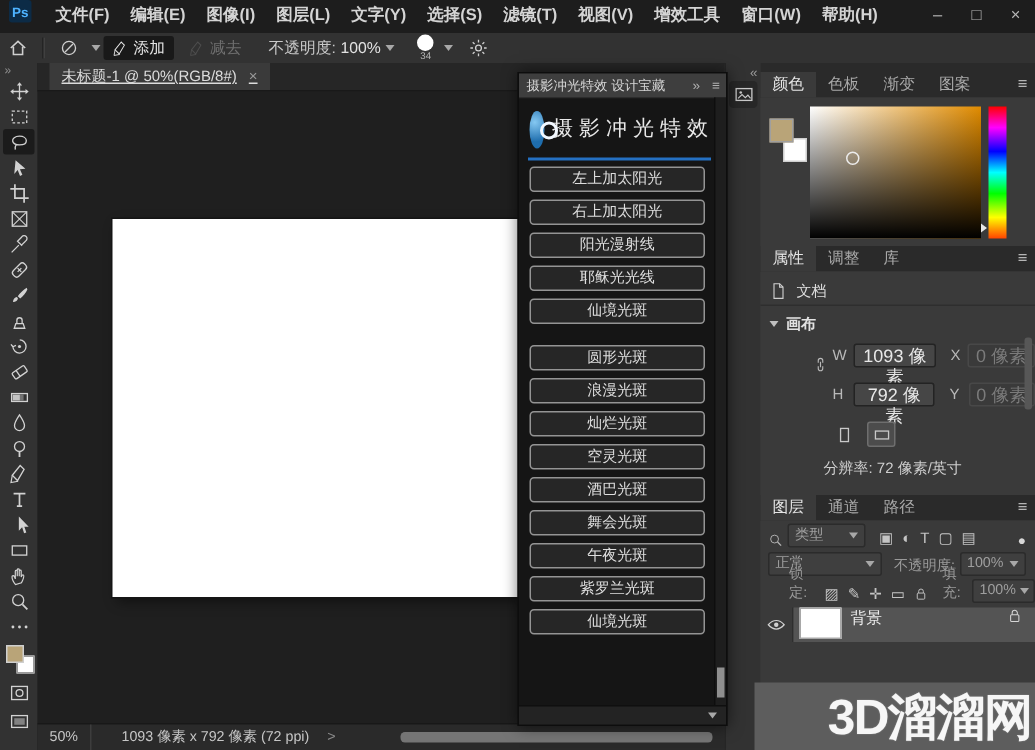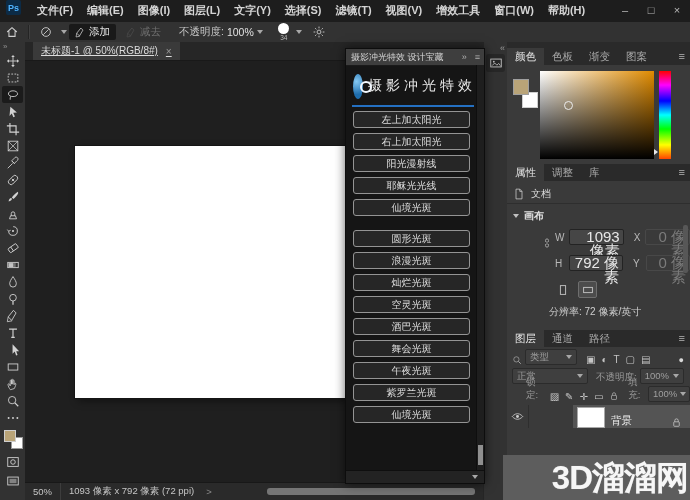--- a/index.html
+++ b/index.html
@@ -38,21 +38,21 @@
   #swatch-bg{position:absolute;left:8px;top:8px;width:10px;height:10px;background:#fff;border:1px solid #9a9a9a;}
   #swatch-fg{position:absolute;left:1px;top:1px;width:10px;height:10px;border:1px solid #cfcfcf;}
   
   #docarea{position:absolute;left:25px;top:42px;width:458px;bottom:0;background:#1f1f1f;}
   #doctabbar{position:absolute;left:0;top:0;right:0;height:18px;background:#262626;border-bottom:1px solid #191919;}
   #doctab{position:absolute;left:8px;top:0;height:18px;background:#3a3a3a;display:flex;align-items:center;padding:0 8px;font-size:10px;color:#dcdcdc;text-decoration:underline;}
   #doctab .x{margin-left:8px;color:#9a9a9a;font-size:10px;}
   #canvas{position:absolute;left:50px;top:104px;width:272px;height:252px;background:#ffffff;box-shadow:0 0 0 1px #151515,3px 3px 8px rgba(0,0,0,.45);}
   #statusbar{position:absolute;left:0;bottom:0;right:0;height:17px;background:#2a2a2a;border-top:1px solid #181818;display:flex;align-items:center;font-size:9.5px;color:#c6c6c6;}
   #status-zoom{padding:0 8px 0 8px;border-right:1px solid #3d3d3d;height:100%;display:flex;align-items:center;}
-  #status-info{padding:0 8px;}
+  #status-info{padding:0 8px;margin-left:12px;}
   #status-arrow{color:#8a8a8a;margin-left:4px;}
   #hscroll{position:absolute;left:242px;top:5px;width:208px;height:7px;background:#757575;border-radius:3px;}
   
   #fxpanel{position:absolute;left:345px;top:48px;width:138px;height:434px;background:#151515;box-shadow:0 0 10px rgba(0,0,0,.6);border:1px solid #0d0d0d;z-index:5;}
   #fxheader{position:absolute;left:0;top:0;right:0;height:16px;background:#3e3e3e;border-bottom:1px solid #1a1a1a;display:flex;align-items:center;}
   #fxheader .t{flex:1;font-size:9px;color:#d6d6d6;padding-left:5px;white-space:nowrap;overflow:hidden;}
   #fxheader .g{color:#b0b0b0;font-size:9px;padding:0 4px;}
   #fxlogo-row{position:absolute;left:0;top:20px;right:8px;height:34px;display:flex;align-items:center;}
   #fxlogo{width:25px;height:25px;border-radius:50%;background:radial-gradient(circle at 35% 30%,#85c8f2,#1e6dad 70%);margin:0 5px 0 7px;position:relative;}
   #fxlogo:after{content:"";position:absolute;left:7px;top:7px;width:8px;height:8px;border:2px solid #f2f8ff;border-radius:50%;}
@@ -83,34 +83,34 @@
   #cp-field{position:absolute;left:33px;top:6px;width:114px;height:88px;
             background:linear-gradient(to top,#000,rgba(0,0,0,0)),linear-gradient(to right,#ffffff,#e08b00);}
   #cp-cursor{position:absolute;left:24px;top:30px;width:7px;height:7px;border:1.5px solid #ececec;border-radius:50%;}
   #cp-hue{position:absolute;left:152px;top:6px;width:12px;height:88px;
           background:linear-gradient(to bottom,#ff0000,#ff00ff 16%,#0000ff 34%,#00ffff 50%,#00ff00 66%,#ffff00 84%,#ff4400 100%);}
   #cp-hue-marker{position:absolute;left:147px;top:84px;width:0;height:0;border-top:3px solid transparent;border-bottom:3px solid transparent;border-left:4px solid #e8e8e8;}
   
   #propbody{position:absolute;left:0;right:0;top:139px;height:149px;background:#3a3a3a;}
   .prow{position:absolute;left:0;right:0;display:flex;align-items:center;}
   .plabel{font-size:10px;color:#b9b9b9;}
-  .pin{display:inline-block;height:14px;line-height:14px;background:#464646;border:1px solid #232323;border-radius:2px;font-size:15px;color:#e8e8e8;padding:0 3px;text-align:right;}
+  .pin{display:inline-block;height:14px;line-height:14px;background:#464646;border:1px solid #232323;border-radius:2px;font-size:12px;color:#e8e8e8;padding:0 3px;text-align:center;}
   .pin.dis{background:transparent;border-color:#484848;color:#7b7b7b;}
   #prop-scroll{position:absolute;right:2px;top:44px;width:5px;height:48px;background:#575757;border-radius:2px;}
   .sect-chev{width:0;height:0;border-left:3.5px solid transparent;border-right:3.5px solid transparent;border-top:4.5px solid #c0c0c0;margin:0 5px 0 6px;}
   .orient-btn{width:17px;height:15px;display:flex;align-items:center;justify-content:center;color:#c9c9c9;border:1px solid transparent;border-radius:2px;}
   .orient-btn.sel{background:#4c4c4c;border-color:#6e6e6e;}
   
   #layersbody{position:absolute;left:0;right:0;top:305px;bottom:0;background:#3a3a3a;}
   .lrow{position:absolute;left:0;right:0;display:flex;align-items:flex-end;font-size:9.5px;color:#9a9a9a;}
   .ldrop{height:14px;line-height:14px;border:1px solid #2b2b2b;border-radius:2px;background:#3f3f3f;padding:0 4px;color:#9f9f9f;display:flex;align-items:center;}
   .licon{color:#c4c4c4;font-size:10px;margin:0 3px;}
   #layer-row{position:absolute;left:0;right:0;top:58px;height:23px;display:flex;align-items:stretch;}
   #eye-cell{width:21px;display:flex;align-items:center;justify-content:center;color:#d0d0d0;border-right:1px solid #2e2e2e;}
-  #layer-main{flex:1;background:#545454;display:flex;align-items:flex-end;margin-left:44px;}
+  #layer-main{flex:1;background:#545454;display:flex;align-items:flex-start;}
   #layer-thumb{width:26px;height:19px;background:#fff;border:1px solid #a8a8a8;margin:0 6px 0 4px;}
   #layer-name{font-size:10.5px;color:#ececec;flex:1;}
   #layer-lock{margin-right:8px;color:#d6d6d6;}
   
   #watermark{position:absolute;left:503px;top:455px;width:187px;height:45px;background:#5d5d5d;z-index:8;
              display:flex;align-items:center;justify-content:flex-end;}
   #watermark span{font-size:33px;font-weight:bold;color:#f6f6f6;letter-spacing:-1px;line-height:45px;padding-right:2px;text-shadow:0 0 1px #9a9a9a;}
 </style>
 </head>
 <body>

